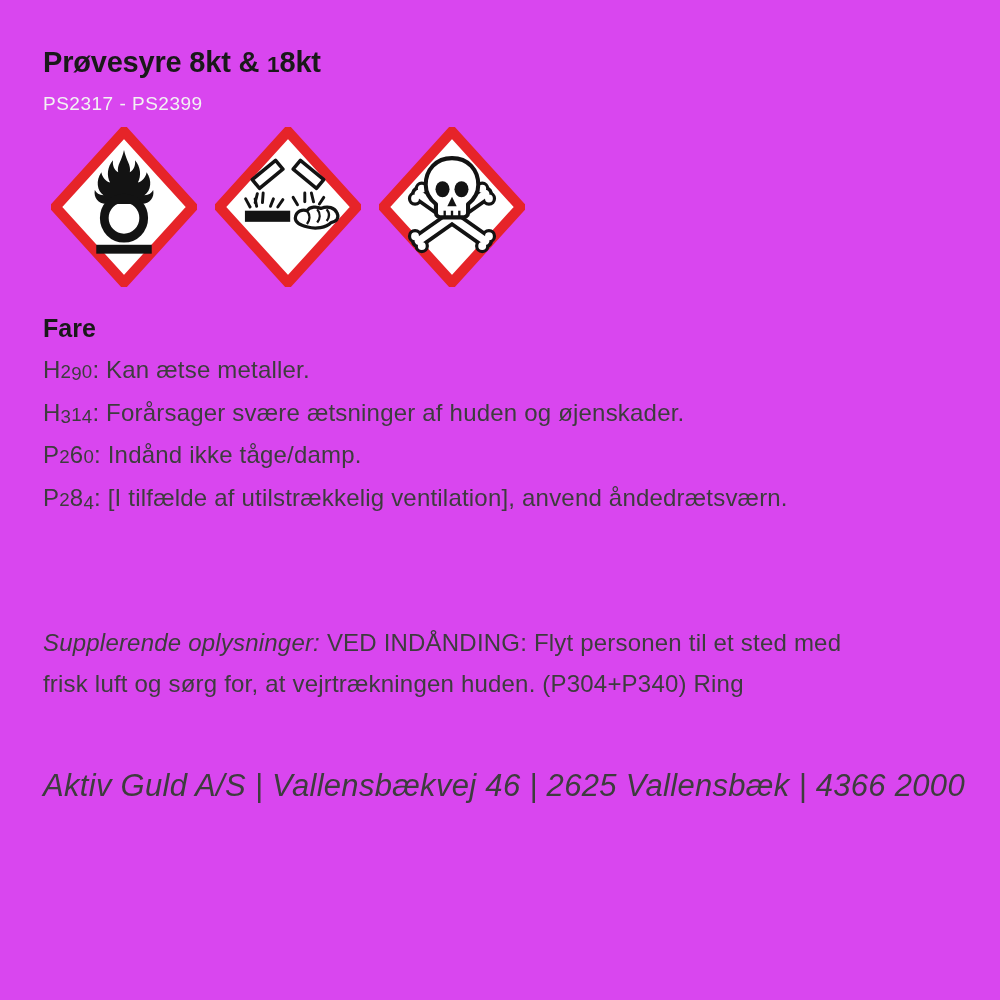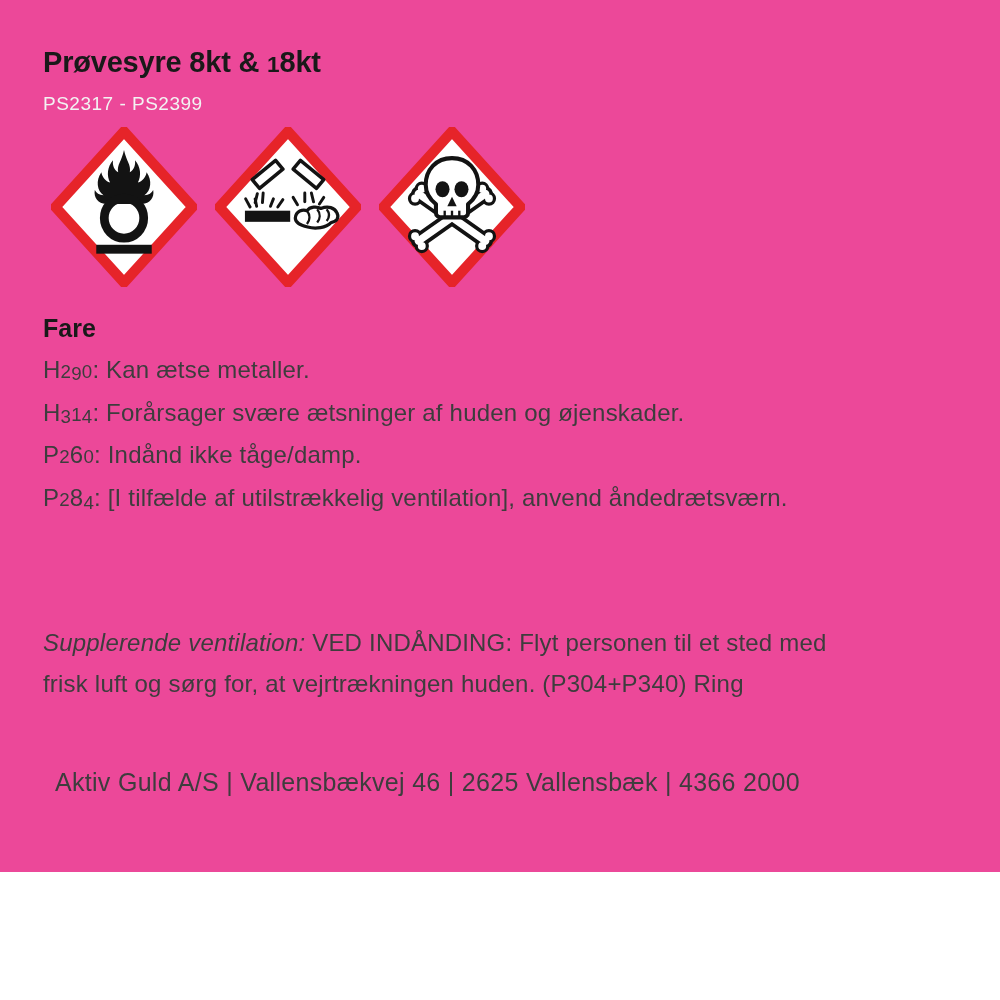--- a/index.html
+++ b/index.html
@@ -1,17 +1,17 @@
 <!DOCTYPE html>
 <html><head>
 <meta charset="utf-8">
 <style>
   html,body{margin:0;padding:0;background:#ffffff;}
   .page{
-    position:relative;width:1000px;height:872px;background:#ec4899;
+    position:relative;width:1000px;height:1000px;background:#d946ef;
     font-family:"Liberation Sans", sans-serif;color:#3d3d3d;overflow:hidden;
   }
   .title{
     position:absolute;left:43px;top:46px;font-size:29px;font-weight:700;
     color:#191919;letter-spacing:-0.2px;line-height:1.15;
   }
   .product-code{
     position:absolute;left:43px;top:93px;font-size:19px;color:#f3f3f3;
     letter-spacing:0.5px;
   }
@@ -25,22 +25,22 @@
   .statements{
     position:absolute;left:43px;top:350px;font-size:24px;line-height:40.7px;
     color:#3d3d3d;letter-spacing:0.2px;white-space:nowrap;
   }
   .supp{
     position:absolute;left:43px;top:622px;margin:0;font-size:24px;
     line-height:41px;color:#3d3d3d;letter-spacing:0.2px;width:940px;
   }
   .supp em{font-style:italic;}
   .footer{
-    position:absolute;left:43px;top:768px;font-size:25px;
-    color:#3d3d3d;letter-spacing:0.3px;white-space:nowrap;margin-left:12px;
+    position:absolute;left:43px;top:768px;font-size:31px;font-style:italic;
+    color:#3d3d3d;letter-spacing:0.3px;white-space:nowrap;
   }
   
   .dx{font-size:0.78em;}
   .dd{font-size:0.78em;position:relative;top:0.13em;}
 </style>
 </head>
 <body>
 
 <div class="page">
 
@@ -139,20 +139,20 @@
   <div class="signal">Fare</div>
 
   <div class="statements">
       <div><span>H<span class="dx">2</span><span class="dd">9</span><span class="dx">0</span>:</span><span>&nbsp;Kan ætse metaller.</span></div>
       <div><span>H<span class="dd">3</span><span class="dx">1</span><span class="dd">4</span>:</span><span>&nbsp;Forårsager svære ætsninger af huden og øjenskader.</span></div>
       <div><span>P<span class="dx">2</span>6<span class="dx">0</span>:</span><span>&nbsp;Indånd ikke tåge/damp.</span></div>
       <div><span>P<span class="dx">2</span>8<span class="dd">4</span>:</span><span>&nbsp;[I tilfælde af utilstrækkelig ventilation], anvend åndedrætsværn.</span></div>
     </div>
 
   <p class="supp">
-    <em>Supplerende ventilation:</em>
+    <em>Supplerende oplysninger:</em>
     <span>VED INDÅNDING: Flyt personen til et sted med</span><br>
     <span>frisk luft og sørg for, at vejrtrækningen huden. (P304+P340) Ring</span><br>
   </p>
 
   <div class="footer">Aktiv Guld A/S | Vallensbækvej 46 | 2625 Vallensbæk | 4366 2000</div>
 
 </div>
 
 </body></html>

